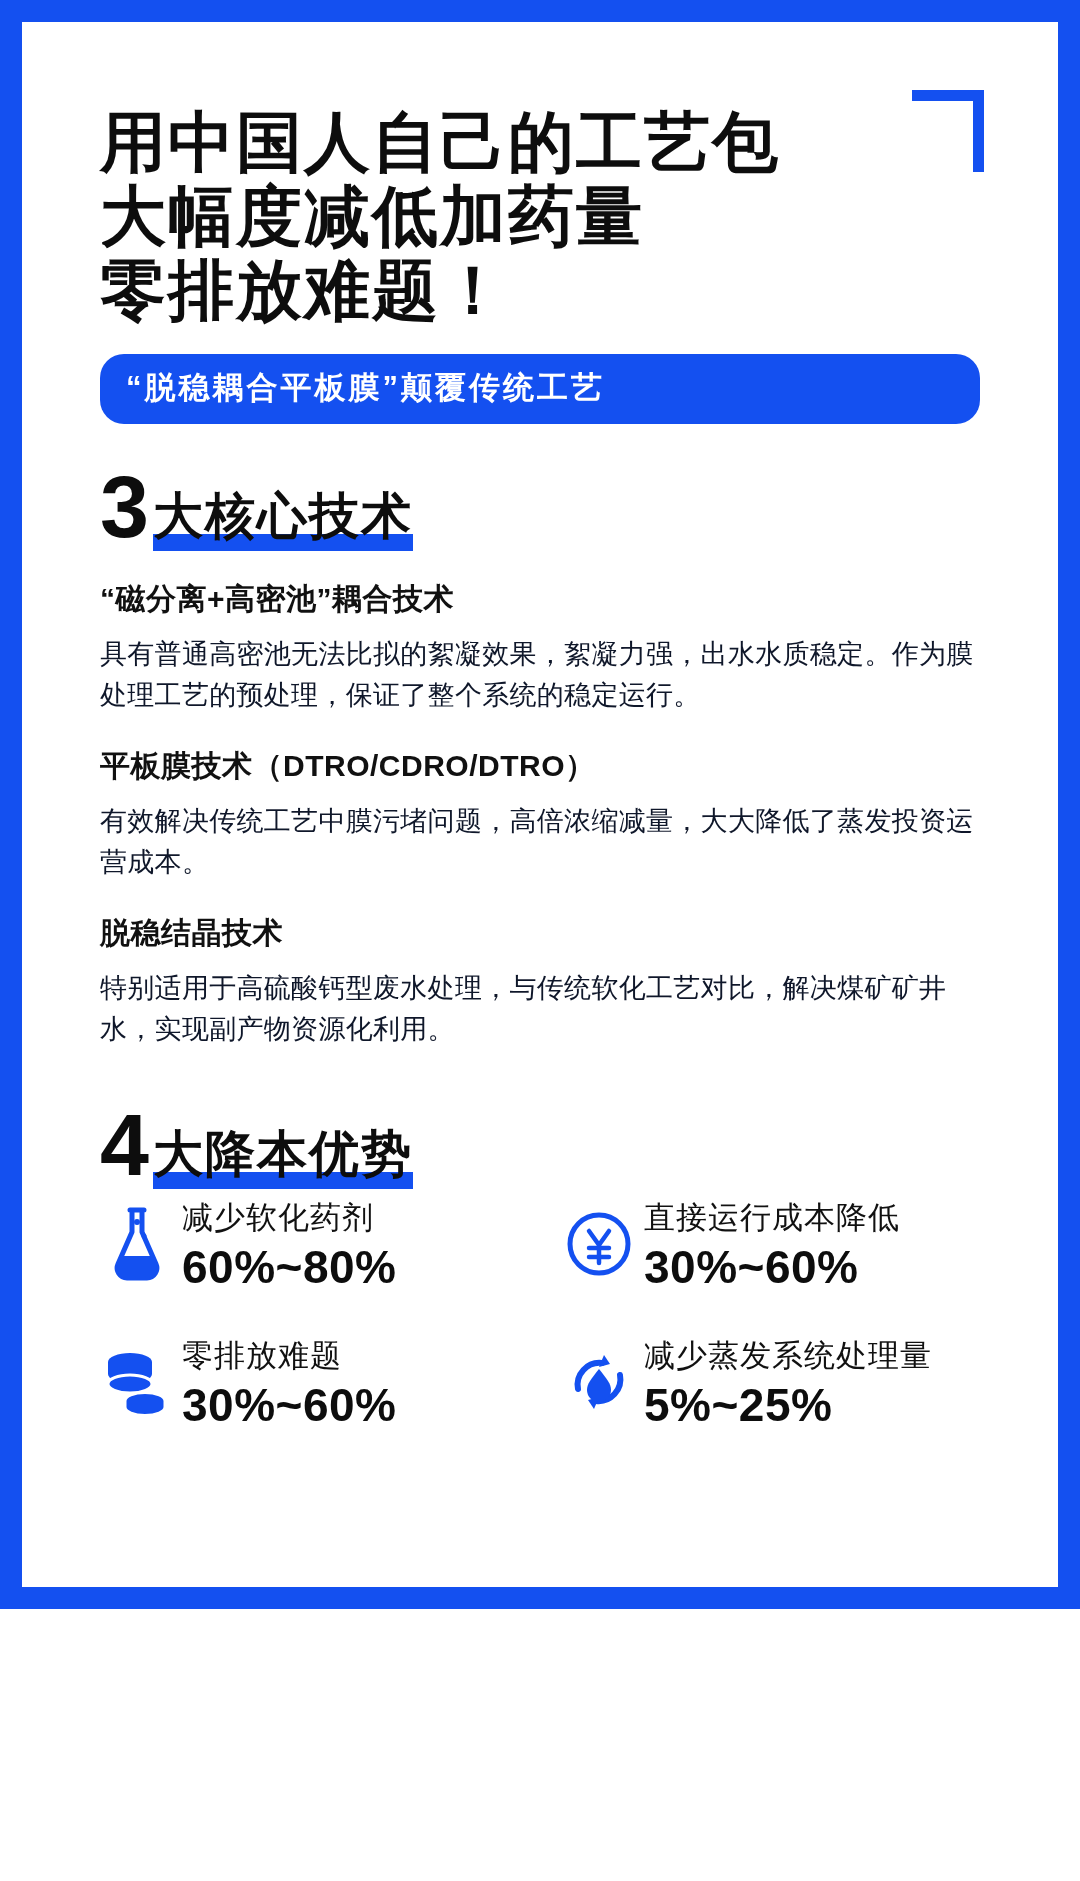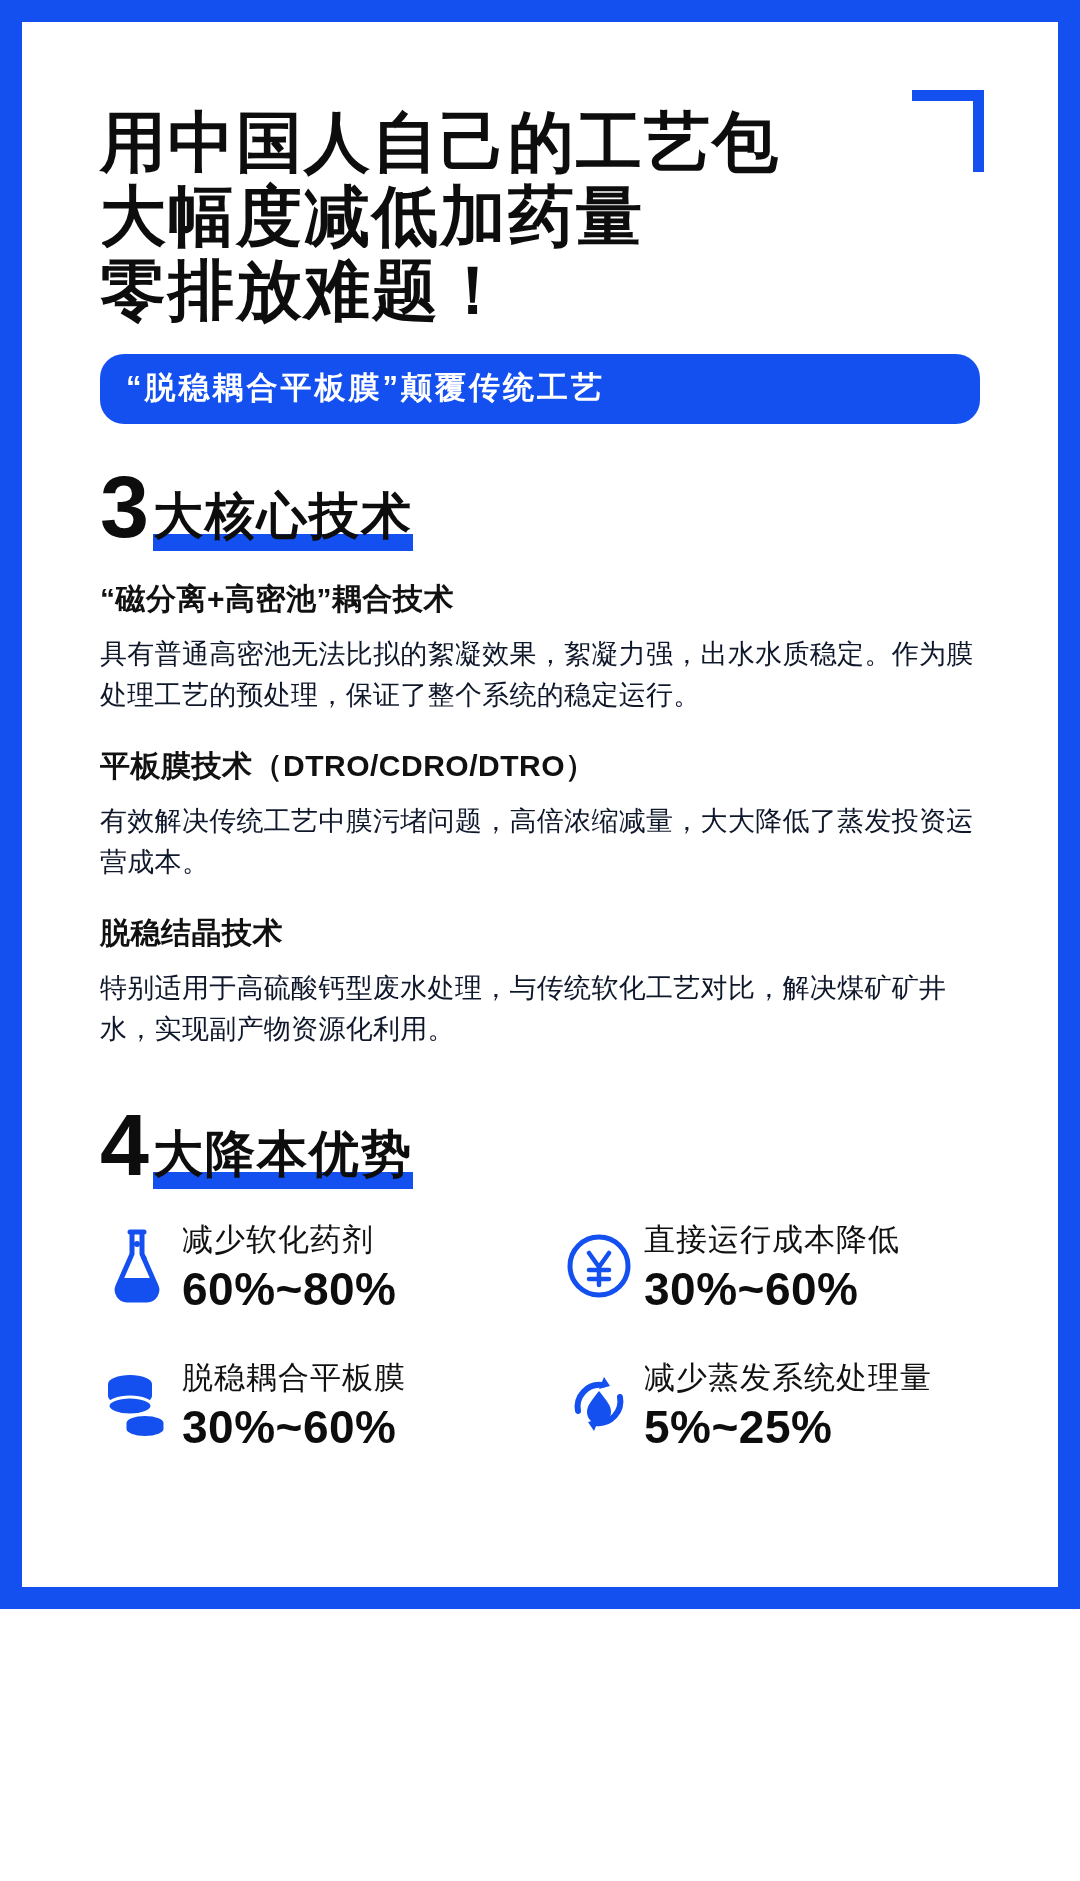--- a/index.html
+++ b/index.html
@@ -124,21 +124,21 @@
   }
   .tech-desc {
     font-size: 27px;
     line-height: 1.52;
     color: #0f172a;
     letter-spacing: 0.3px;
   }
 
   
   .adv-grid {
-    margin-top: 36px;
+    margin-top: 14px;
     display: grid;
     grid-template-columns: 1fr 1fr;
     grid-row-gap: 34px;
     grid-column-gap: 14px;
     gap: 44px;
   }
   .adv-item {
     display: flex;
     align-items: center;
   }
@@ -251,21 +251,21 @@
         <div class="adv-icon">
           <svg width="74" height="72" viewBox="0 0 74 72" aria-hidden="true">
             <ellipse cx="30" cy="16" rx="22" ry="9" fill="#1450f0"></ellipse>
             <path d="M8 16 v12 a22 9 0 0 0 44 0 v-12" fill="#1450f0"></path>
             <ellipse cx="30" cy="38" rx="22" ry="9" fill="#1450f0" stroke="#ffffff" stroke-width="3"></ellipse>
             <ellipse cx="45" cy="55" rx="20" ry="8.5" fill="#1450f0" stroke="#ffffff" stroke-width="3"></ellipse>
             <path d="M25 55 v6 a20 8.5 0 0 0 40 0 v-6" fill="#1450f0" stroke="#ffffff" stroke-width="3"></path>
           </svg>
         </div>
         <div class="adv-text">
-          <div class="adv-label">脱稳耦合平板膜</div>
+          <div class="adv-label">零排放难题</div>
           <div class="adv-value">30%~60%</div>
         </div>
       </div>
 
       <div class="adv-item">
         <div class="adv-icon">
           <svg width="70" height="66" viewBox="0 0 70 66" aria-hidden="true">
             <path d="M14 40 a22 22 0 0 1 24 -26" fill="none" stroke="#1450f0" stroke-width="6" stroke-linecap="round"></path>
             <path d="M40 6 l6 9 l-11 3 z" fill="#1450f0"></path>
             <path d="M56 26 a22 22 0 0 1 -24 26" fill="none" stroke="#1450f0" stroke-width="6" stroke-linecap="round"></path>

